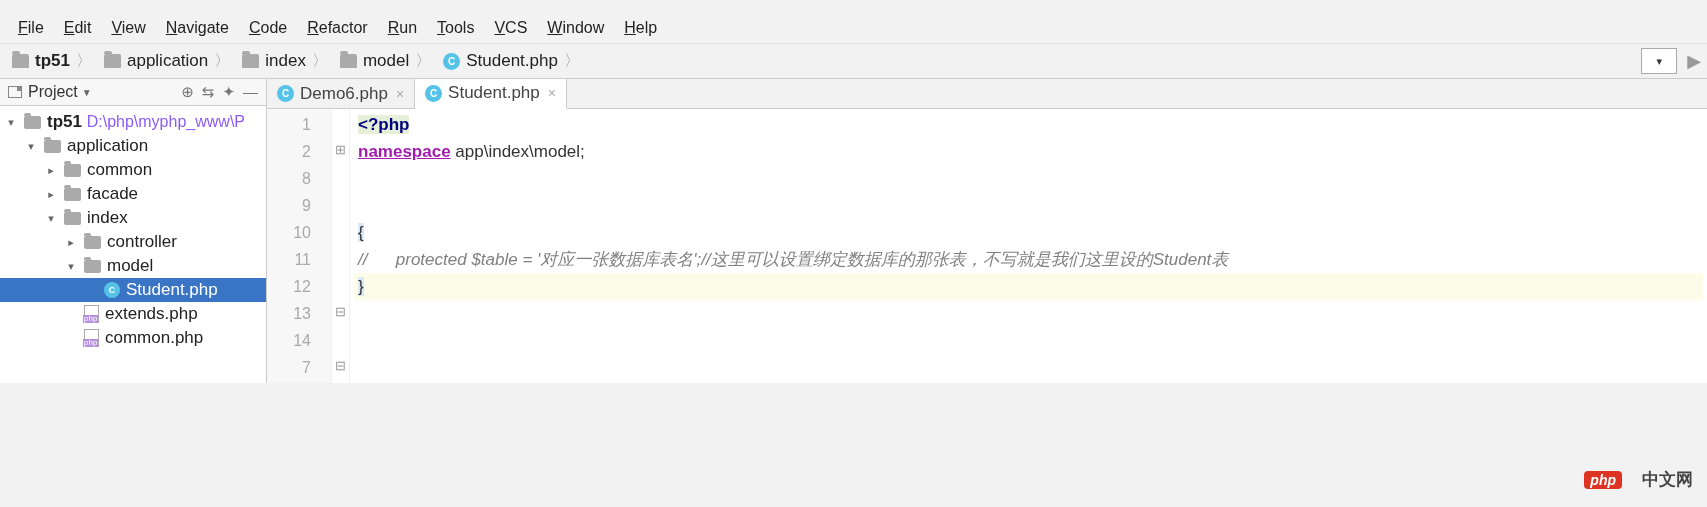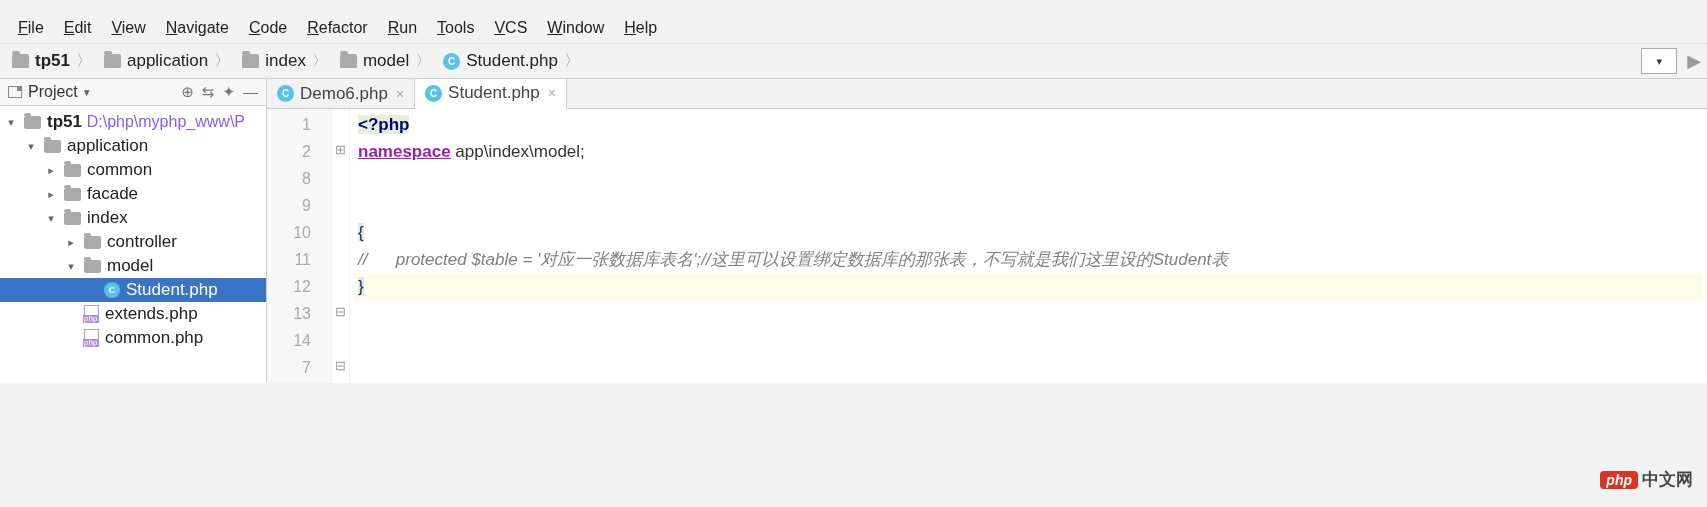--- a/index.html
+++ b/index.html
@@ -59,21 +59,21 @@
 .foldcol div { height:27px; display:flex; align-items:center; justify-content:center; }
 .code { flex:1; padding:2px 4px; font-family:Consolas,"Courier New",monospace; font-size:17px; }
 .line { height:27px; line-height:23px; padding:2px 4px; white-space:pre; }
 .line.hl { background:#fcfce8; }
 .kw { color:#a21caf; font-weight:bold;text-decoration:underline; }
 .tag { color:#000080; font-weight:bold; background:#e6f0d8; }
 .cmt { color:#808080; font-style:italic; }
 .cmt-bg { background:#e8f0e4; }
 .brace { background:#d8e8f5; }
 
-.watermark { position:fixed; right:14px; bottom:16px; display:flex; align-items:center; gap:4px; font-size:17px; color:#444; font-weight:bold; }
+.watermark { position:fixed; right:14px; bottom:16px; display:flex; align-items:center; gap:20px; font-size:17px; color:#444; font-weight:bold; }
 .watermark .logo { background:#d32; color:#fff; padding:1px 6px; border-radius:4px; font-size:14px; font-style:italic; }
 </style>
 </head>
 <body>
 
 <div class="menubar">
     <div class="menu-item"><span class="u">F</span>ile</div>
     <div class="menu-item"><span class="u">E</span>dit</div>
     <div class="menu-item"><span class="u">V</span>iew</div>
     <div class="menu-item"><span class="u">N</span>avigate</div>

